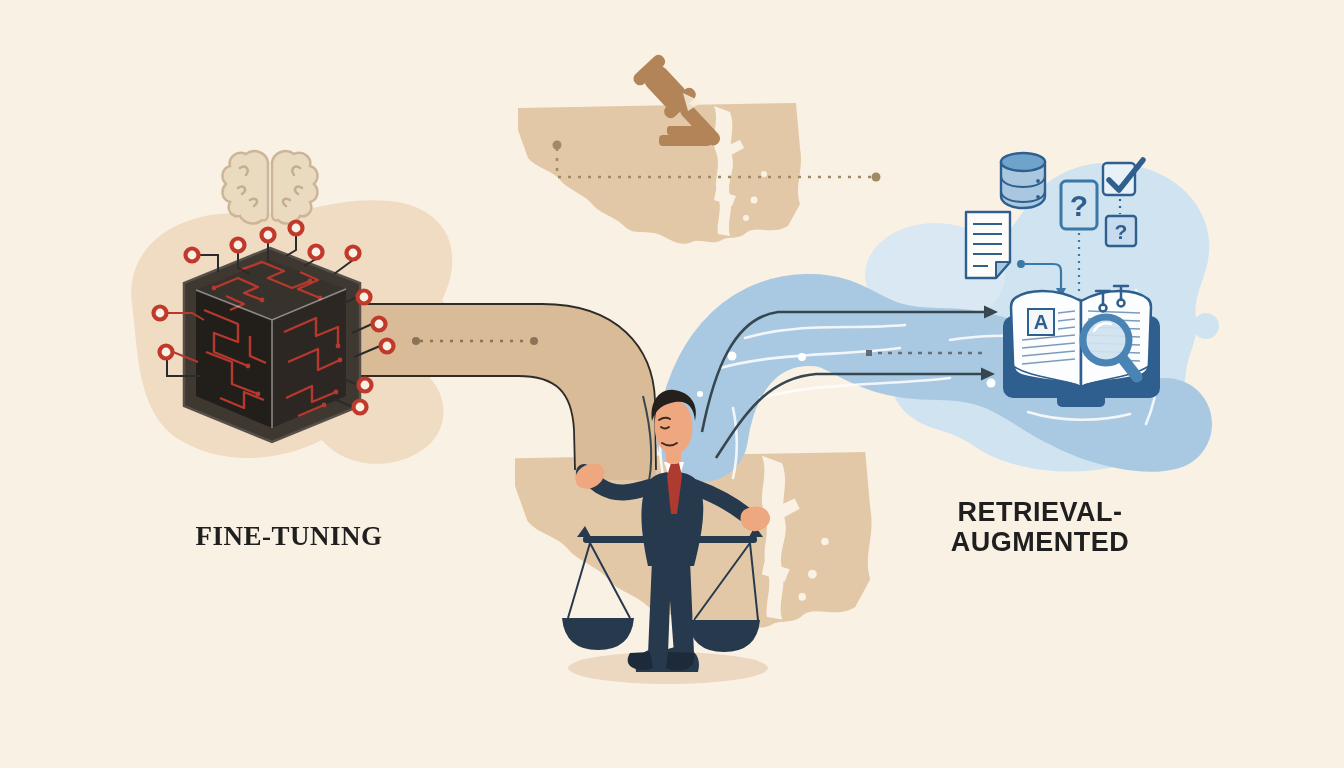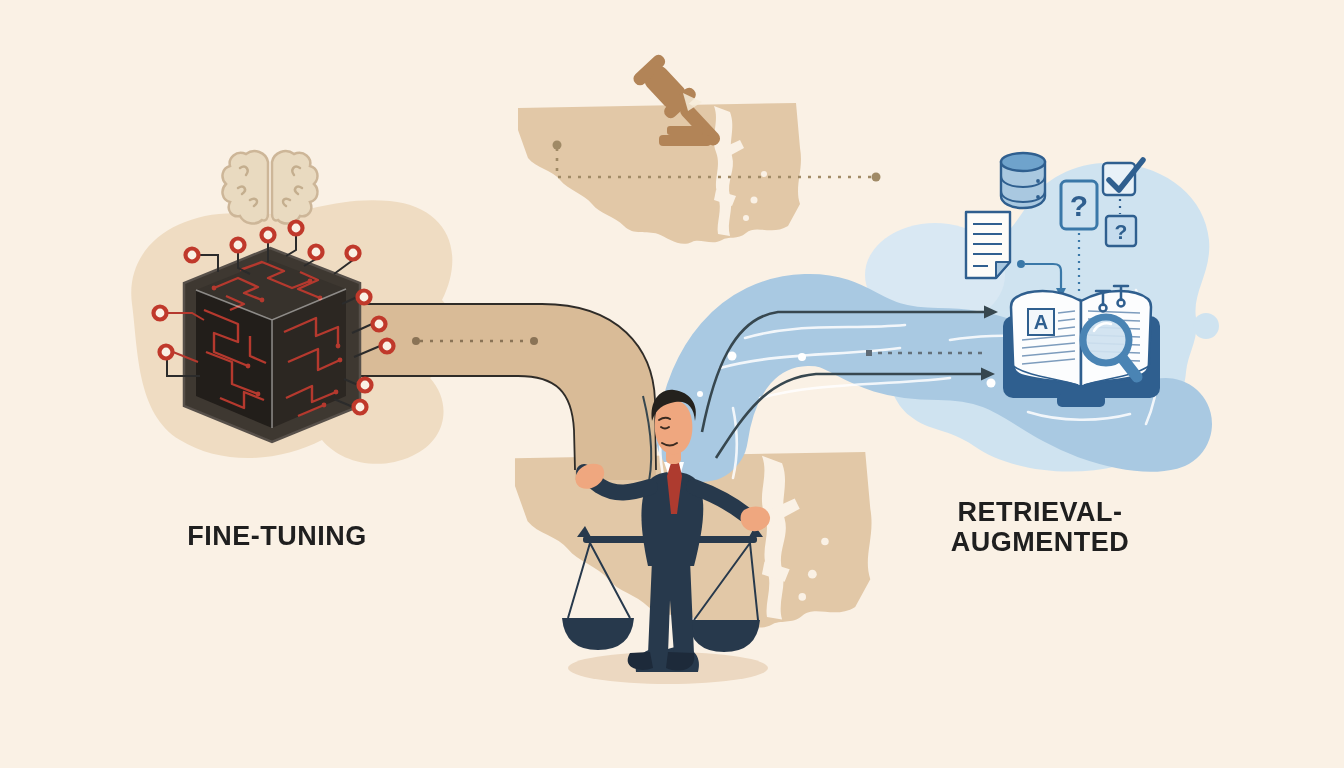--- a/index.html
+++ b/index.html
@@ -1,21 +1,21 @@
 <!DOCTYPE html>
 <html style="--background: #FAF1E5; --tan_blob: #EFDCC2; --tan_ribbon: #D9BB97; --map_tan: #E2C8A7; --blue_band: #A9C9E2; --blue_blob: #CFE3F0; --cube_dark: #2B2723; --circuit_red: #B5392E; --node_red: #C0392B; --suit_navy: #27394C; --tie_red: #AE3B2F; --skin: #EFA77F; --icon_blue: #3A78A8; --icon_blue_dark: #2F5F8F; --arrow_dark: #37474F; --gavel_brown: #B28457; --dotted_brown: #A08A66; --dotted_gray: #64707A; --shadow_tan: #ECD8C1; --text_dark: #1F1F1F;"><head>
 <meta charset="utf-8">
 <style>
   html,body{margin:0;padding:0;background:#ddd;}
   #stage{position:relative;width:1344px;height:768px;overflow:hidden;
          font-family:"Liberation Sans", sans-serif;background:var(--background,#FAF1E5);}
   #stage svg{position:absolute;left:0;top:0;}
   .label{position:absolute;font-weight:bold;color:var(--text_dark,#1F1F1F);
          letter-spacing:.5px;text-align:center;line-height:30px;font-size:27px;}
-  #label-left{left:148px;top:521px;width:258px;}
+  #label-left{left:160px;top:521px;width:258px;font-family:Liberation Serif, serif;}
   #label-right{left:872px;top:497px;width:336px;}
   
   .f-bg{fill:var(--background,#FAF1E5)}
   .f-tanblob{fill:var(--tan_blob,#EFDCC2)}
   .f-map{fill:var(--map_tan,#E2C8A7)}
   .f-ribbon{fill:var(--tan_ribbon,#D9BB97)}
   .s-band{stroke:var(--blue_band,#A9C9E2)}
   .f-blob{fill:var(--blue_blob,#CFE3F0)}
   .f-suit{fill:var(--suit_navy,#27394C)}
   .f-skin{fill:var(--skin,#EFA77F)}

